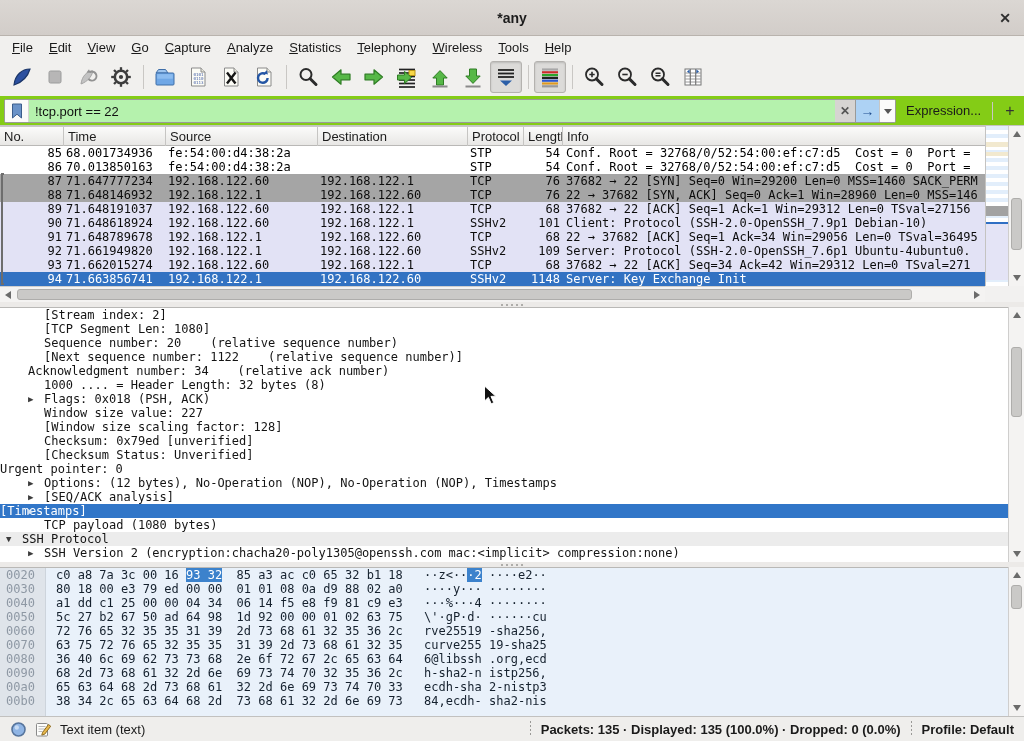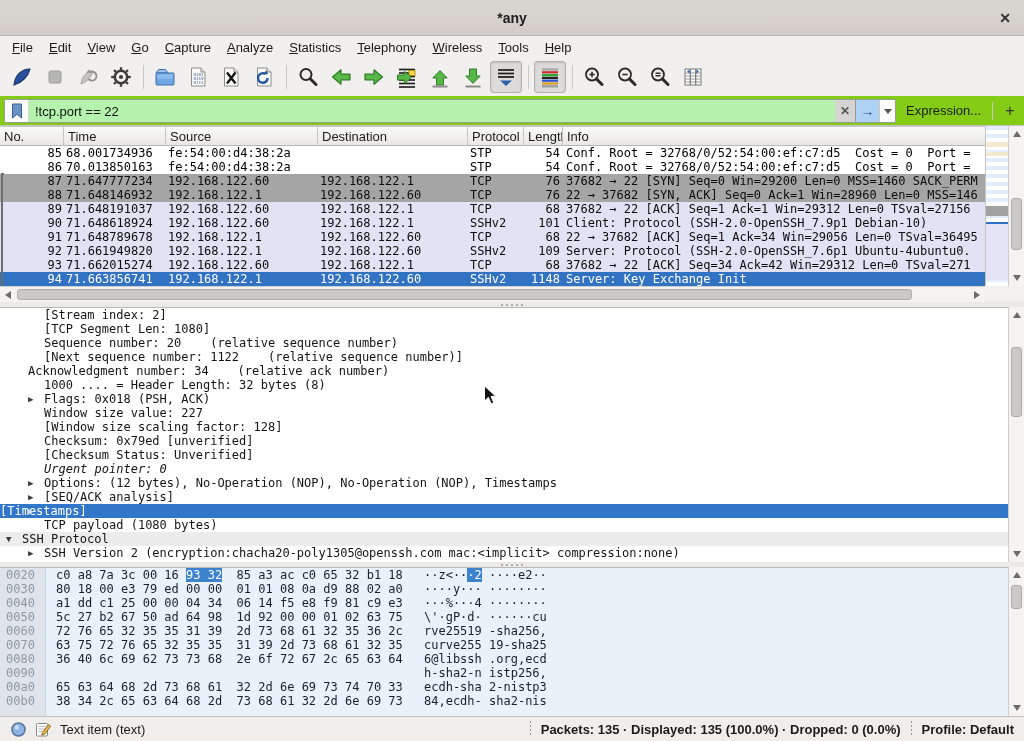--- a/index.html
+++ b/index.html
@@ -386,21 +386,21 @@
       <div class="d-line"><span style="padding-left: 44px;">[TCP Segment Len: 1080]</span></div>
       <div class="d-line"><span style="padding-left: 44px;">Sequence number: 20    (relative sequence number)</span></div>
       <div class="d-line"><span style="padding-left: 44px;">[Next sequence number: 1122    (relative sequence number)]</span></div>
       <div class="d-line"><span style="padding-left: 28px;">Acknowledgment number: 34    (relative ack number)</span></div>
       <div class="d-line"><span style="padding-left: 44px;">1000 .... = Header Length: 32 bytes (8)</span></div>
       <div class="d-line"><span class="expander" style="left: 28px;">▶</span><span style="padding-left: 44px;">Flags: 0x018 (PSH, ACK)</span></div>
       <div class="d-line"><span style="padding-left: 44px;">Window size value: 227</span></div>
       <div class="d-line"><span style="padding-left: 44px;">[Window size scaling factor: 128]</span></div>
       <div class="d-line"><span style="padding-left: 44px;">Checksum: 0x79ed [unverified]</span></div>
       <div class="d-line"><span style="padding-left: 44px;">[Checksum Status: Unverified]</span></div>
-      <div class="d-line"><span style="padding-left: 44px; font-style: italic;">Urgent pointer: 0</span></div>
+      <div class="d-line"><span style="">Urgent pointer: 0</span></div>
       <div class="d-line"><span class="expander" style="left: 28px;">▶</span><span style="padding-left: 44px;">Options: (12 bytes), No-Operation (NOP), No-Operation (NOP), Timestamps</span></div>
       <div class="d-line"><span class="expander" style="left: 28px;">▶</span><span style="padding-left: 44px;">[SEQ/ACK analysis]</span></div>
       <div class="d-line selected"><span class="expander" style="left: 28px;">▶</span><span style="">[Timestamps]</span></div>
       <div class="d-line"><span style="padding-left: 44px;">TCP payload (1080 bytes)</span></div>
       <div class="d-line protocol"><span class="expander" style="left: 6px;">▼</span><span style="padding-left: 22px;">SSH Protocol</span></div>
       <div class="d-line"><span class="expander" style="left: 28px;">▶</span><span style="padding-left: 44px;">SSH Version 2 (encryption:chacha20-poly1305@openssh.com mac:&lt;implicit&gt; compression:none)</span></div>
     </div>
   <div class="vscroll" style="left:1008px; top:307px; height:255px;">
     <div class="sb-btn" style="top:0;">
         <i class="tri-up"></i>
@@ -421,21 +421,21 @@
 
   <div class="bytes" id="bytes">
     <div class="offset-strip"></div>
   <div class="b-row"><span class="b-off">0020</span><span class="b-hex"><span>c0 a8 7a 3c 00 16 </span><span class="hl">93 32</span><span>  85 a3 ac c0 65 32 b1 18</span></span><span class="b-ascii"><span>··z&lt;··</span><span class="hl">·2</span><span> ····e2··</span></span></div>
       <div class="b-row"><span class="b-off">0030</span><span class="b-hex"><span>80 18 00 e3 79 ed 00 00  01 01 08 0a d9 88 02 a0</span></span><span class="b-ascii"><span>····y··· ········</span></span></div>
       <div class="b-row"><span class="b-off">0040</span><span class="b-hex"><span>a1 dd c1 25 00 00 04 34  06 14 f5 e8 f9 81 c9 e3</span></span><span class="b-ascii"><span>···%···4 ········</span></span></div>
       <div class="b-row"><span class="b-off">0050</span><span class="b-hex"><span>5c 27 b2 67 50 ad 64 98  1d 92 00 00 01 02 63 75</span></span><span class="b-ascii"><span>\'·gP·d· ······cu</span></span></div>
       <div class="b-row"><span class="b-off">0060</span><span class="b-hex"><span>72 76 65 32 35 35 31 39  2d 73 68 61 32 35 36 2c</span></span><span class="b-ascii"><span>rve25519 -sha256,</span></span></div>
       <div class="b-row"><span class="b-off">0070</span><span class="b-hex"><span>63 75 72 76 65 32 35 35  31 39 2d 73 68 61 32 35</span></span><span class="b-ascii"><span>curve255 19-sha25</span></span></div>
       <div class="b-row"><span class="b-off">0080</span><span class="b-hex"><span>36 40 6c 69 62 73 73 68  2e 6f 72 67 2c 65 63 64</span></span><span class="b-ascii"><span>6@libssh .org,ecd</span></span></div>
-      <div class="b-row"><span class="b-off">0090</span><span class="b-ascii"><span>h-sha2-n istp256,</span></span></div>
+      <div class="b-row"><span class="b-off">0090</span><span class="b-hex"><span>68 2d 73 68 61 32 2d 6e  69 73 74 70 32 35 36 2c</span></span><span class="b-ascii"><span>h-sha2-n istp256,</span></span></div>
       <div class="b-row"><span class="b-off">00a0</span><span class="b-hex"><span>65 63 64 68 2d 73 68 61  32 2d 6e 69 73 74 70 33</span></span><span class="b-ascii"><span>ecdh-sha 2-nistp3</span></span></div>
       <div class="b-row"><span class="b-off">00b0</span><span class="b-hex"><span>38 34 2c 65 63 64 68 2d  73 68 61 32 2d 6e 69 73</span></span><span class="b-ascii"><span>84,ecdh- sha2-nis</span></span></div>
     </div>
   <div class="vscroll" style="left:1008px; top:567px; height:149px;">
     <div class="sb-btn" style="top:0;">
         <i class="tri-up"></i>
       </div>
     <div class="sb-thumb" style="left:2px; top:18px; width:11px; height:24px;"></div>
     <div class="sb-btn" style="top:133px;">
         <i class="tri-down"></i>

